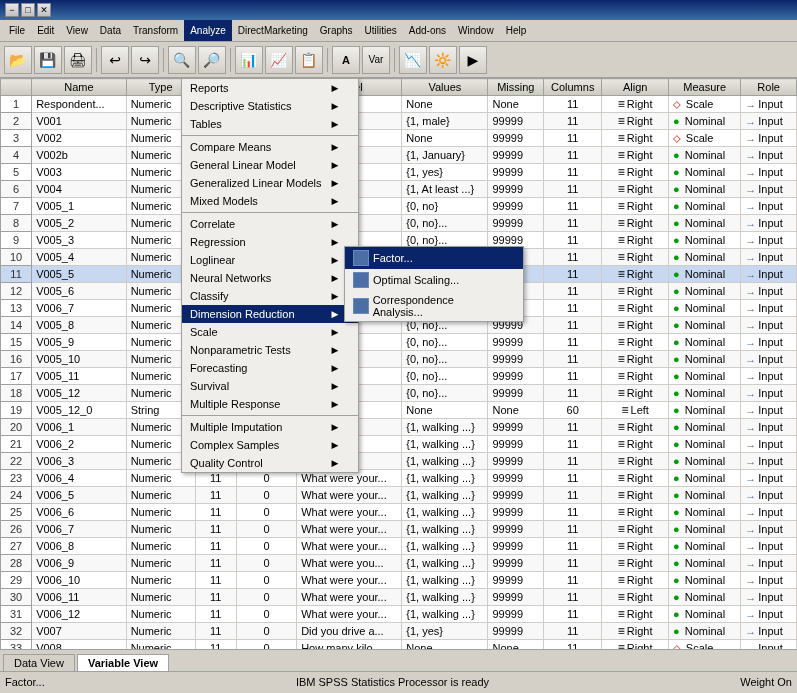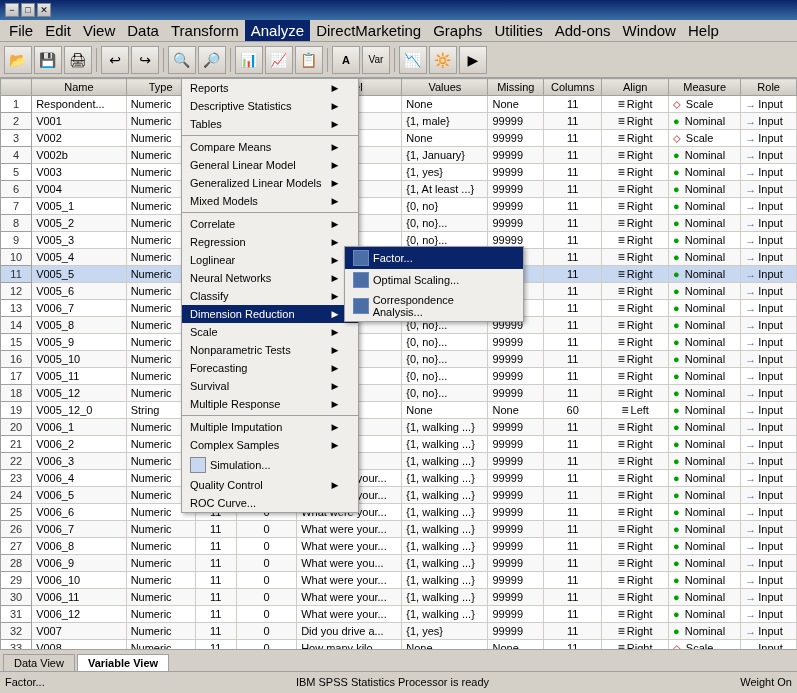--- a/index.html
+++ b/index.html
@@ -28,21 +28,21 @@
       background: #d4d0c8;
       height: 22px;
       display: flex;
       align-items: center;
       padding: 0 3px;
       border-bottom: 1px solid #a0a0a0;
       gap: 0;
     }
     .menu-item {
       padding: 6px 6px;
-      font-size: 15px;
+      font-size: 10px;
       cursor: pointer;
       height: 100%;
       display: flex;
       align-items: center;
     }
     .menu-item.active-menu { background: #0a246a; color: white; }
 
     
     .toolbar {
       background: #d4d0c8;
@@ -1091,28 +1091,22 @@
       <div class="menu-separator"></div>
       <div class="menu-entry">
           <span>Multiple Imputation</span>
           <span class="menu-arrow">▶</span>
         </div>
       <div class="menu-entry">
           <span>Complex Samples</span>
           <span class="menu-arrow">▶</span>
         </div>
       <div class="menu-entry">
-          <span style="display:flex;align-items:center;"><span style="width:16px;height:16px;background:#c8d8f0;border:1px solid #888;display:inline-block;margin-right:4px;"></span>Simulation...</span>
-        </div>
-      <div class="menu-entry">
           <span>Quality Control</span>
           <span class="menu-arrow">▶</span>
-        </div>
-      <div class="menu-entry">
-          <span>ROC Curve...</span>
         </div>
     </div>
 
     <div class="dimred-submenu" style="position:absolute; left:163px; top:168px;">
       <div class="menu-entry highlighted" style="background:#0a246a; color:white; display:flex; align-items:center;">
         <span style="width:16px;height:16px;background:#4a6ea5;display:inline-block;margin-right:4px;border:1px solid #6888c0;"></span>
         <span>Factor...</span>
       </div>
       <div class="menu-entry" style="display:flex;align-items:center;">
         <span style="width:16px;height:16px;background:#4a6ea5;display:inline-block;margin-right:4px;border:1px solid #6888c0;"></span>

